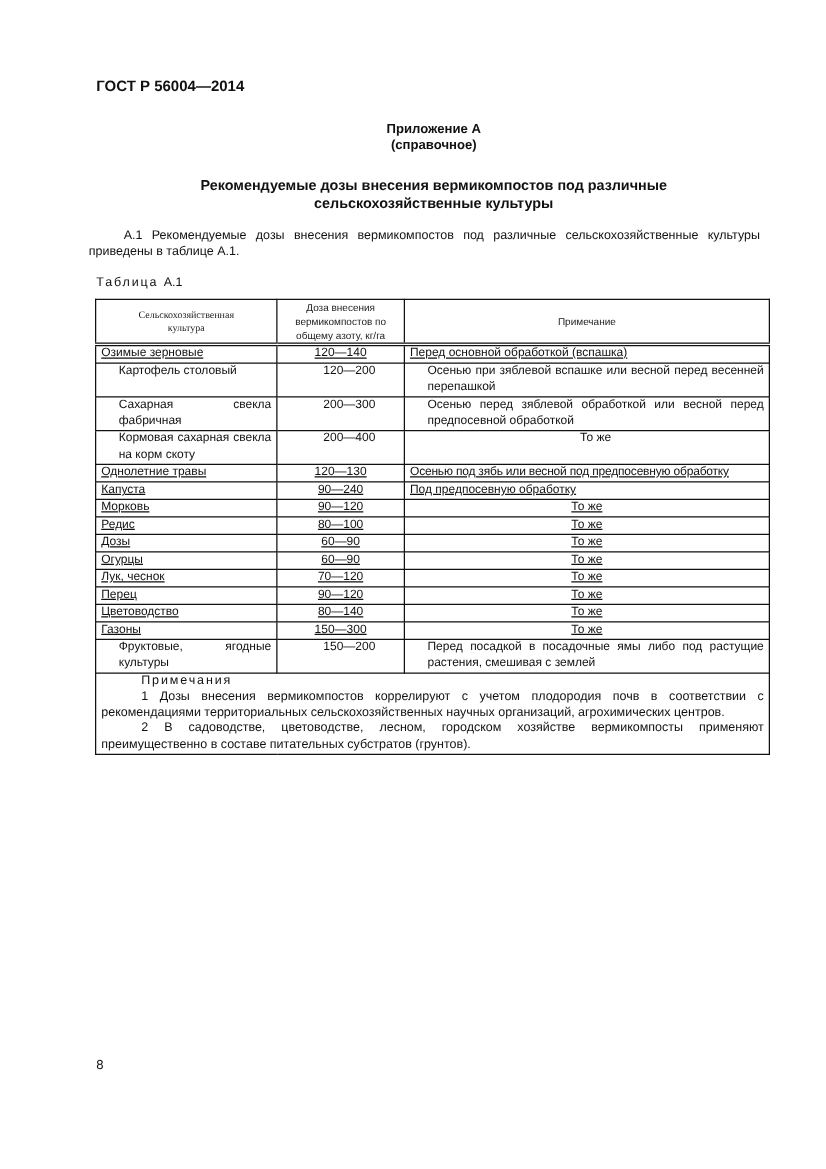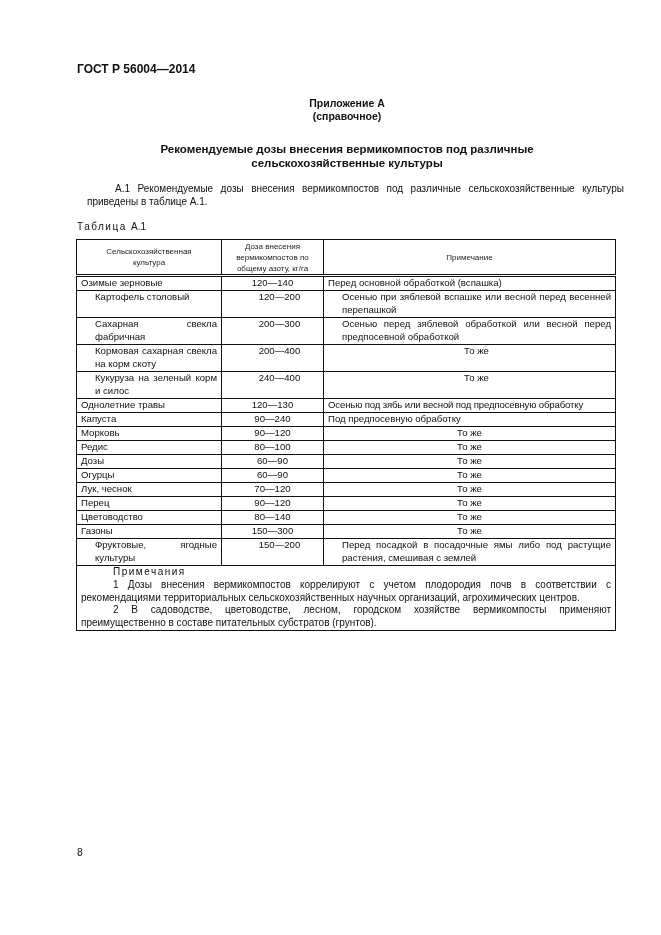--- a/index.html
+++ b/index.html
@@ -1,35 +1,35 @@
 <!DOCTYPE html>
 <html><head>
 <meta charset="utf-8">
 <style>
   html, body { margin: 0; padding: 0; background: #ffffff; }
   body { width: 661px; height: 935px; position: relative; overflow: hidden;
          font-family: "Liberation Sans", sans-serif; color: #111; }
   .std-code { position: absolute; left: 77px; top: 62px; font-size: 12px; font-weight: bold; }
   .annex { position: absolute; left: 0; width: 694px; top: 97px; text-align: center; font-size: 10.5px; font-weight: bold; line-height: 13px; }
   .title { position: absolute; left: 0; width: 694px; top: 142px; text-align: center; font-size: 11.5px; font-weight: bold; line-height: 14px; }
-  .intro { position: absolute; left: 87px; width: 537px; top: 182px; font-size: 10px; line-height: 13px; text-align: justify; text-indent: 28px; }
+  .intro { position: absolute; left: 71px; width: 537px; top: 182px; font-size: 10px; line-height: 13px; text-align: justify; text-indent: 28px; }
   .table-label { position: absolute; left: 77px; top: 221px; font-size: 10px; letter-spacing: 1.5px; }
   .table-label span.num { letter-spacing: 0; }
   table.main { position: absolute; left: 76px; top: 239px; width: 539px; border-collapse: collapse; font-size: 9.6px; line-height: 12.5px; table-layout: fixed; }
   table.main td, table.main th { border: 1.4px solid #111; padding: 0 4px; vertical-align: top; }
   table.main th { font-weight: normal; font-size: 8px; line-height: 11px; text-align: center; vertical-align: middle; color: #222; height: 34px; }
   table.main thead tr { border-bottom: 3px double #111; }
   table.main thead th { border-bottom: 3px double #111; }
   td.crop { text-align: left; padding-top: 3px; }
   td.crop.just { text-align: justify; text-align-last: left; }
   td.dose { text-align: center; vertical-align: bottom; padding-bottom: 3px; }
   td.note { padding-top: 3px; }
   td.note.center { text-align: center; }
   td.note.just { text-align: justify; text-align-last: left; }
-  tr.r1 td { height: 13px; }
+  tr.r1 td { height: 13px; text-decoration: underline; }
   tr.r2 td { height: 26px; padding-left: 18px; }
   td.notes-cell { padding: 2px 4px 4px 4px; font-size: 10px; line-height: 12.8px; margin-left: 22px; }
   .notes-head { text-indent: 32px; letter-spacing: 1.5px; }
   .notes-item { text-indent: 32px; text-align: justify; }
   .page-num { position: absolute; left: 77px; top: 846px; font-size: 10.5px; }
 </style>
 </head>
 <body>
 
 <div class="std-code">ГОСТ Р 56004—2014</div>
@@ -52,21 +52,21 @@
 </div>
 
 <table class="main">
   <colgroup>
     <col style="width:145px">
     <col style="width:102px">
     <col style="width:292px">
   </colgroup>
   <thead>
     <tr>
-      <th style="padding:0 18px;">Сельскохозяйственная культура</th>
+      <th style="padding:0 18px;font-family:Liberation Serif, serif;">Сельскохозяйственная культура</th>
       <th>Доза внесения вермикомпостов по общему азоту, кг/га</th>
       <th>Примечание</th>
     </tr>
   </thead>
   <tbody>
     <tr class="r1">
       <td class="crop">Озимые зерновые</td>
       <td class="dose">120—140</td>
       <td class="note">Перед основной обработкой (вспашка)</td>
     </tr>
@@ -76,25 +76,20 @@
       <td class="note just">Осенью при зяблевой вспашке или весной перед весенней перепашкой</td>
     </tr>
     <tr class="r2">
       <td class="crop just">Сахарная свекла фабричная</td>
       <td class="dose">200—300</td>
       <td class="note just">Осенью перед зяблевой обработкой или весной перед предпосевной обработкой</td>
     </tr>
     <tr class="r2">
       <td class="crop just">Кормовая сахарная свекла на корм скоту</td>
       <td class="dose">200—400</td>
-      <td class="note center">То же</td>
-    </tr>
-    <tr class="r2">
-      <td class="crop just">Кукуруза на зеленый корм и силос</td>
-      <td class="dose">240—400</td>
       <td class="note center">То же</td>
     </tr>
     <tr class="r1">
       <td class="crop">Однолетние травы</td>
       <td class="dose">120—130</td>
       <td class="note" style="letter-spacing:-0.15px;">Осенью под зябь или весной под предпосевную обработку</td>
     </tr>
     <tr class="r1">
       <td class="crop">Капуста</td>
       <td class="dose">90—240</td>

